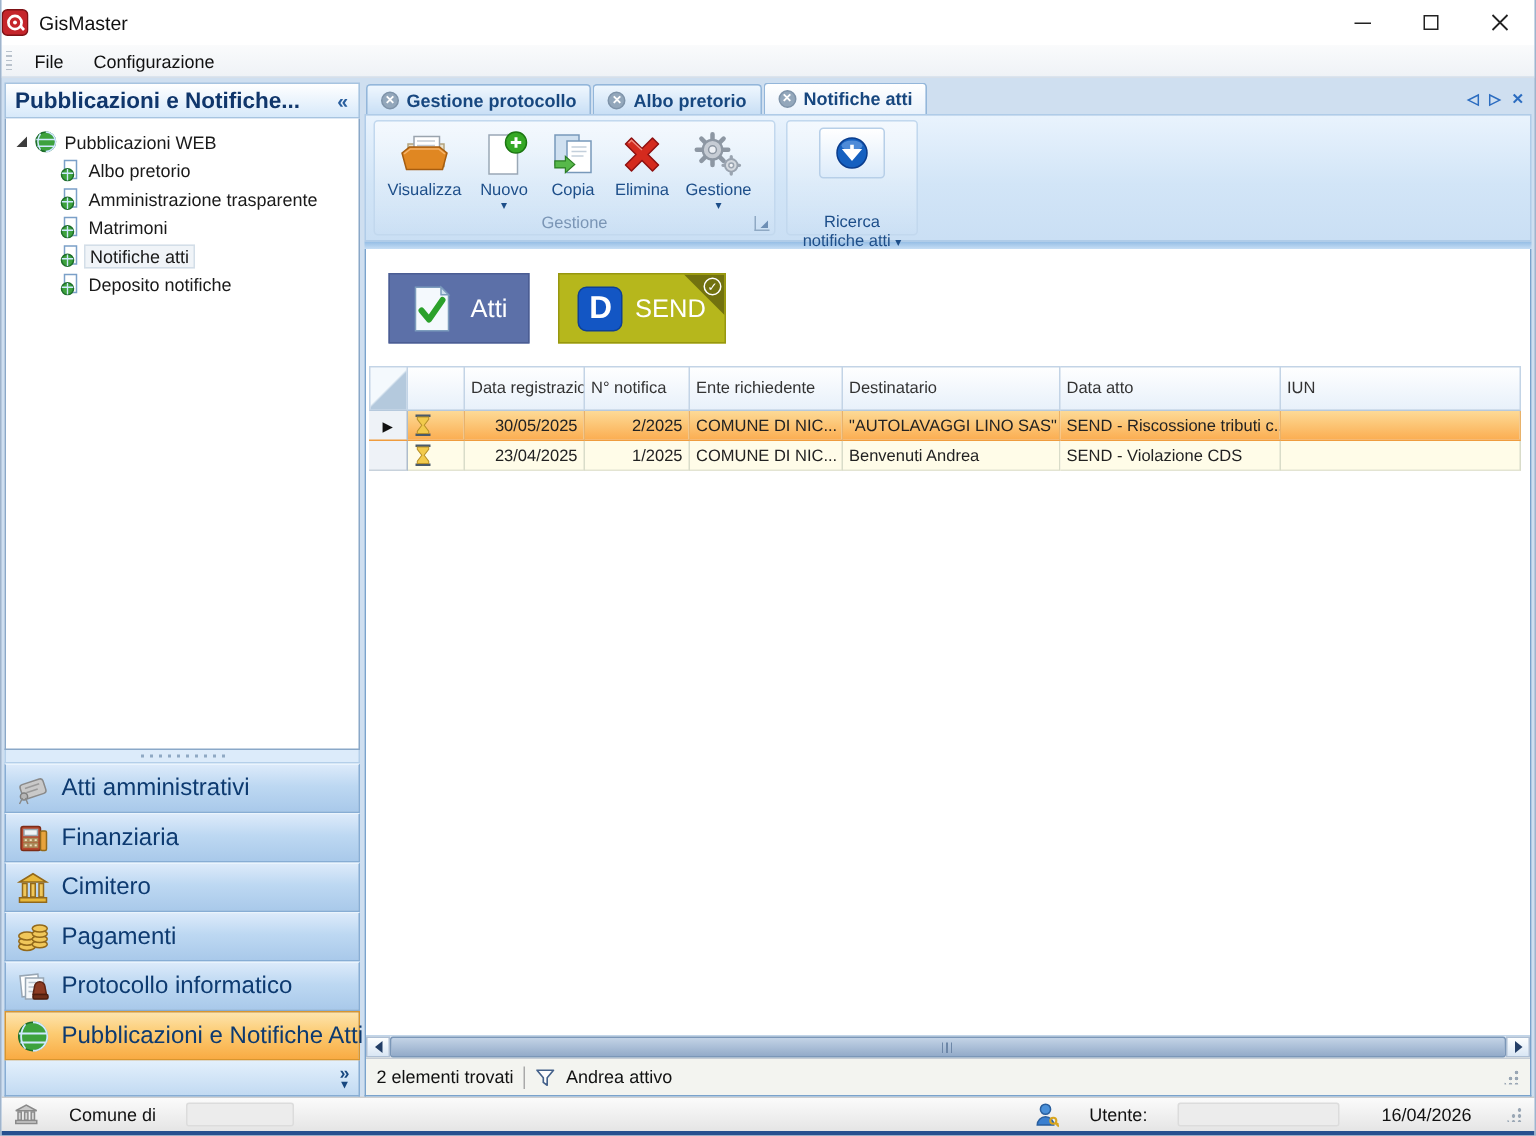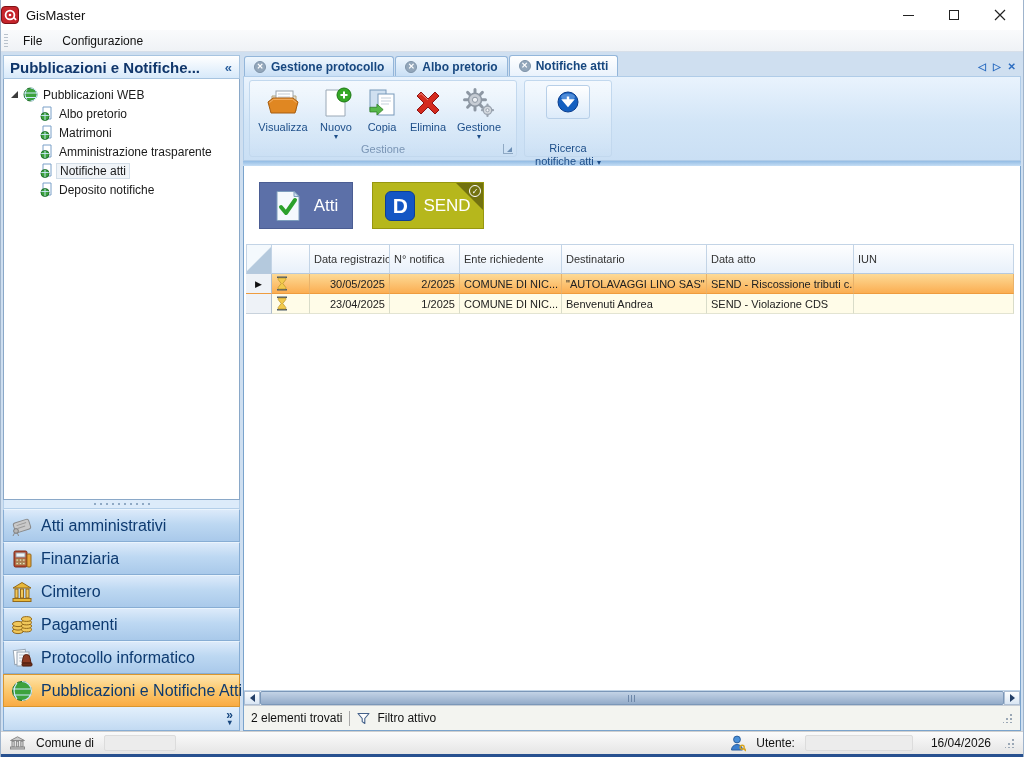--- a/index.html
+++ b/index.html
@@ -155,21 +155,21 @@
                background:
                  radial-gradient(circle at 8px 2px, #9aa7b5 1px, transparent 1.4px),
                  radial-gradient(circle at 8px 6px, #9aa7b5 1px, transparent 1.4px),
                  radial-gradient(circle at 4px 6px, #9aa7b5 1px, transparent 1.4px),
                  radial-gradient(circle at 8px 10px, #9aa7b5 1px, transparent 1.4px),
                  radial-gradient(circle at 4px 10px, #9aa7b5 1px, transparent 1.4px),
                  radial-gradient(circle at 0px 10px, #9aa7b5 1px, transparent 1.4px); }
 
   
   .appbar { height: 26px; background: linear-gradient(#fbfbfb,#e5e5e5); border-top: 1px solid #cfcfcf;
-            border-bottom: 3px solid #27508f; display: flex; align-items: center; padding: 0 8px; gap: 10px;
+            border-bottom: 3px solid #27508f; display: flex; align-items: center; padding: 0 8px; gap: 20px;
             font-size: 12px; color: #111; }
   .sunken { height: 16px; background: #ececec; border: 1px solid #dcdcdc; border-radius: 2px; }
   .sunken-left { width: 72px; }
   .sunken-user { width: 108px; }
   .spacer { flex: 1; }
 </style>
 </head>
 <body>
 
 <div class="window">
@@ -229,29 +229,29 @@
             <path d="M1.2 9.5 h7.6 M5 6.7 v7.6" stroke="#cfe9ff" stroke-width=".9"></path>
           </svg>
           <span class="tree-label">Albo pretorio</span>
         </div>
         <div class="tree-row tree-child">
           <svg width="14" height="15" viewBox="0 0 14 15">
             <path d="M3 1 h8 v12 H3z" fill="#fff" stroke="#7ba0c8"></path>
             <circle cx="5" cy="10.5" r="4" fill="#3da23d" stroke="#1d6e2a"></circle>
             <path d="M1.2 9.5 h7.6 M5 6.7 v7.6" stroke="#cfe9ff" stroke-width=".9"></path>
           </svg>
-          <span class="tree-label">Matrimoni</span>
+          <span class="tree-label">Amministrazione trasparente</span>
         </div>
         <div class="tree-row tree-child">
           <svg width="14" height="15" viewBox="0 0 14 15">
             <path d="M3 1 h8 v12 H3z" fill="#fff" stroke="#7ba0c8"></path>
             <circle cx="5" cy="10.5" r="4" fill="#3da23d" stroke="#1d6e2a"></circle>
             <path d="M1.2 9.5 h7.6 M5 6.7 v7.6" stroke="#cfe9ff" stroke-width=".9"></path>
           </svg>
-          <span class="tree-label">Amministrazione trasparente</span>
+          <span class="tree-label">Matrimoni</span>
         </div>
         <div class="tree-row tree-child">
           <svg width="14" height="15" viewBox="0 0 14 15">
             <path d="M3 1 h8 v12 H3z" fill="#fff" stroke="#7ba0c8"></path>
             <circle cx="5" cy="10.5" r="4" fill="#3da23d" stroke="#1d6e2a"></circle>
             <path d="M1.2 9.5 h7.6 M5 6.7 v7.6" stroke="#cfe9ff" stroke-width=".9"></path>
           </svg>
           <span class="tree-label tree-sel">Notifiche atti</span>
         </div>
         <div class="tree-row tree-child">
@@ -532,21 +532,21 @@
               <span class="tri-r"></span>
             </span>
         </div>
 
         <div class="statusbar">
           <span>2 elementi trovati</span>
           <span class="st-sep"></span>
           <svg width="13" height="13" viewBox="0 0 13 13">
             <path d="M1 1.5 h11 L7.8 6.5 v5 L5.2 9.6 V6.5z" fill="#fdfdfd" stroke="#44618a" stroke-width="1.1" stroke-linejoin="round"></path>
           </svg>
-          <span>Filtro attivo</span>
+          <span>Andrea attivo</span>
           <span class="grip-dots"></span>
         </div>
       </div>
     </div>
   </div>
 
   <div class="appbar">
     <svg width="17" height="14" viewBox="0 0 17 14">
       <path d="M1.5 4.5 L8.5 0.8 L15.5 4.5 H1.5z" fill="#c9c9c9" stroke="#8a8a8a"></path>
       <rect x="3" y="5.3" width="2.2" height="5.5" fill="#d6d6d6" stroke="#8a8a8a"></rect>

